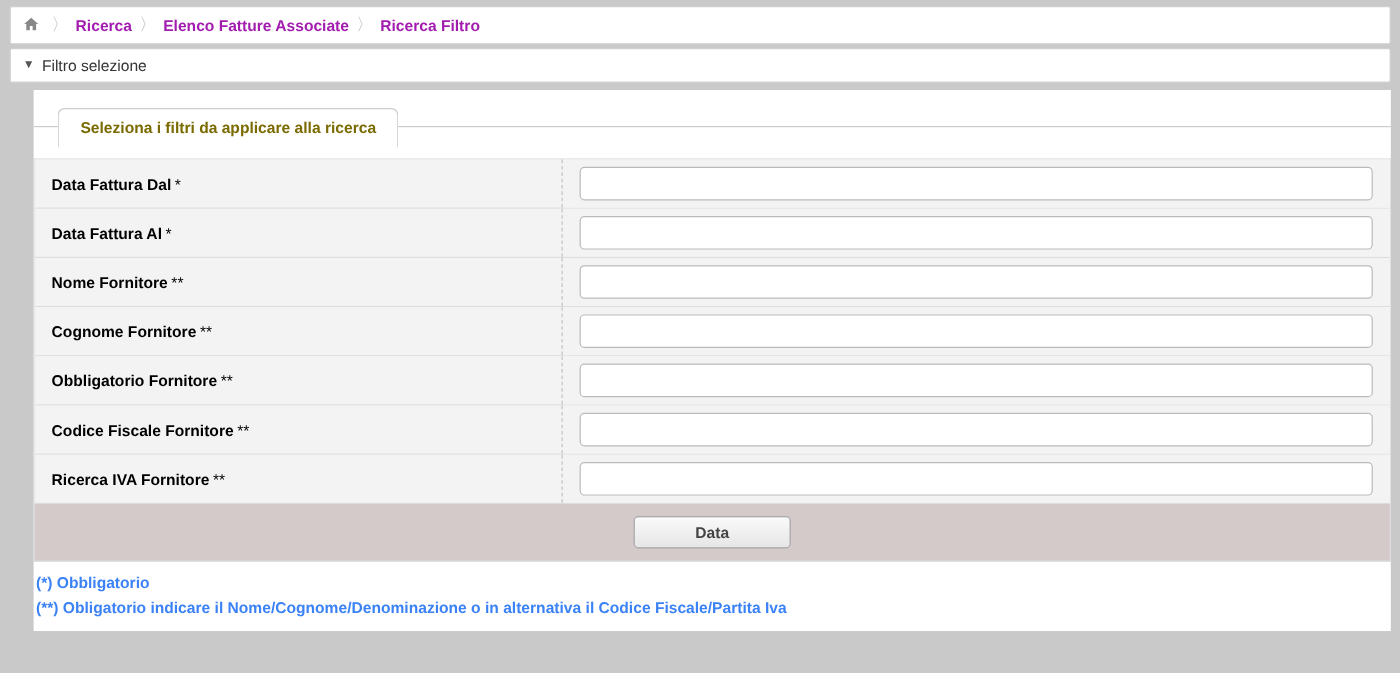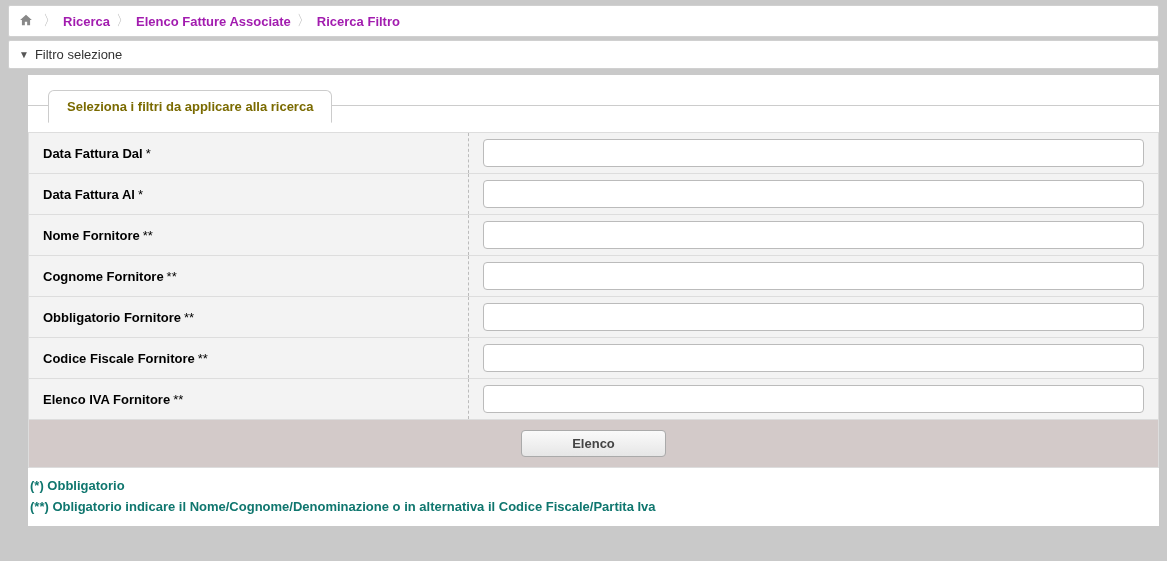--- a/index.html
+++ b/index.html
@@ -131,21 +131,21 @@
       border-radius: 4px;
       padding: 5px 50px;
       font-weight: bold;
       color: #444;
       font-size: 13px;
       cursor: pointer;
     }
     .notes {
       padding: 8px 2px;
       font-weight: bold;
-      color: #0f766e;
+      color: #3b82f6;
       line-height: 1.6;
     }
   </style>
 </head>
 <body>
 
 <div class="breadcrumb-bar">
   <span class="home-icon">
     <svg width="14" height="14" viewBox="0 0 24 24" fill="#888">
         <path d="M12 3l10 9h-3v9h-5v-6H10v6H5v-9H2z"></path>
@@ -226,32 +226,32 @@
             <span>Codice Fiscale Fornitore</span>
             <span class="req">**</span>
           </div>
           <div class="input-cell">
             <input type="text" value="" style="">
           </div>
         </div>
 
         <div class="form-row">
           <div class="label-cell">
-            <span>Elenco IVA Fornitore</span>
+            <span>Ricerca IVA Fornitore</span>
             <span class="req">**</span>
           </div>
           <div class="input-cell">
             <input type="text" value="" style="">
           </div>
         </div>
 
       </div>
 
       <div class="button-bar">
-        <button class="search-btn">Elenco</button>
+        <button class="search-btn">Data</button>
       </div>
 
       <div class="notes">
         <div>(*) Obbligatorio</div>
         <div>(**) Obligatorio indicare il Nome/Cognome/Denominazione o in alternativa il Codice Fiscale/Partita Iva</div>
       </div>
 
     </div>
   </div>
 </div>

